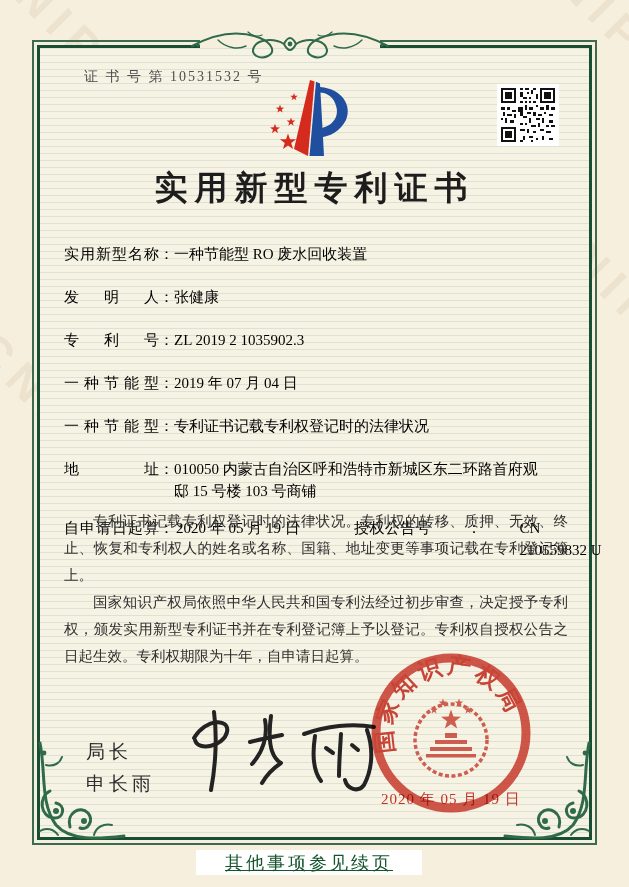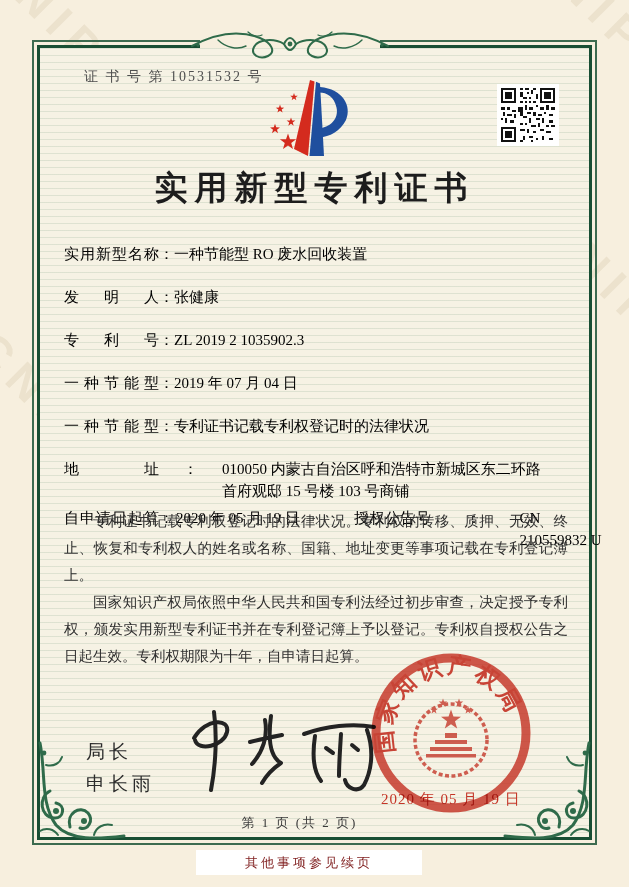--- a/index.html
+++ b/index.html
@@ -58,21 +58,21 @@
   .title{
     position:absolute;left:0;right:0;top:166px;
     text-align:center;font-size:33px;font-weight:600;
     letter-spacing:7px;color:#1d1d1d;
   }
   .fields{
     position:absolute;left:64px;top:243px;width:478px;
     font-size:15px;line-height:22px;color:#000000;
   }
   .field{display:flex;margin-bottom:21px;}
-  .field.tight{margin-bottom:5px;gap:24px;}
+  .field.tight{margin-bottom:15px;}
   .field-label{
     flex:0 0 95px;
     text-align:justify;text-align-last:justify;
   }
   .field-colon{flex:0 0 14px;}
   .field-value{flex:1;}
   .grant-row{display:flex;margin-top:0px;}
   .grant-row .grp{display:flex;}
   .grant-row .grp2{margin-left:26px;gap:36px;}
   .grant-row .glabel{width:95px;text-align:justify;text-align-last:justify;}
@@ -103,21 +103,21 @@
   }
   .page-indicator{
     position:absolute;left:0;right:30px;top:814px;
     text-align:center;font-size:13px;color:#3a3a3a;letter-spacing:2px;
   }
   .footer-strip{
     position:absolute;left:196px;top:850px;width:226px;height:25px;
     background:#ffffff;z-index:6;
     display:flex;align-items:center;justify-content:center;
   }
-  .footer-note{font-size:13px;color:#7f1d1d;letter-spacing:3px;}
+  .footer-note{font-size:18px;color:#14532d;letter-spacing:3px;text-decoration:underline;}
 </style>
 </head>
 <body>
 
 <div class="page">
 
   <div class="wm" style="left:-34px;top:-4px;">CNIPA</div>
   <div class="wm" style="left:150px;top:108px;">CNIPA</div>
   <div class="wm" style="left:-44px;top:380px;">CNIPA</div>
   <div class="wm" style="left:520px;top:260px;">CNIPA</div>
@@ -356,20 +356,19 @@
         <use href="#star" transform="translate(93,55) scale(0.45)"></use>
         <use href="#star" transform="translate(102,62) scale(0.42)"></use>
         <rect x="69" y="92" width="32" height="4"></rect>
         <rect x="64" y="99" width="42" height="4"></rect>
         <rect x="60" y="106" width="50" height="3.5"></rect>
         <rect x="79" y="85" width="12" height="5"></rect>
       </g>
     </svg>
     <div class="seal-date">2020 年 05 月 19 日</div>
 
-    <div class="page-indicator">第 1 页 (共 2 页)</div>
 
     <div class="footer-strip">
       <span class="footer-note">其他事项参见续页</span>
     </div>
 
   </div>
 </div>
 
 </body></html>

